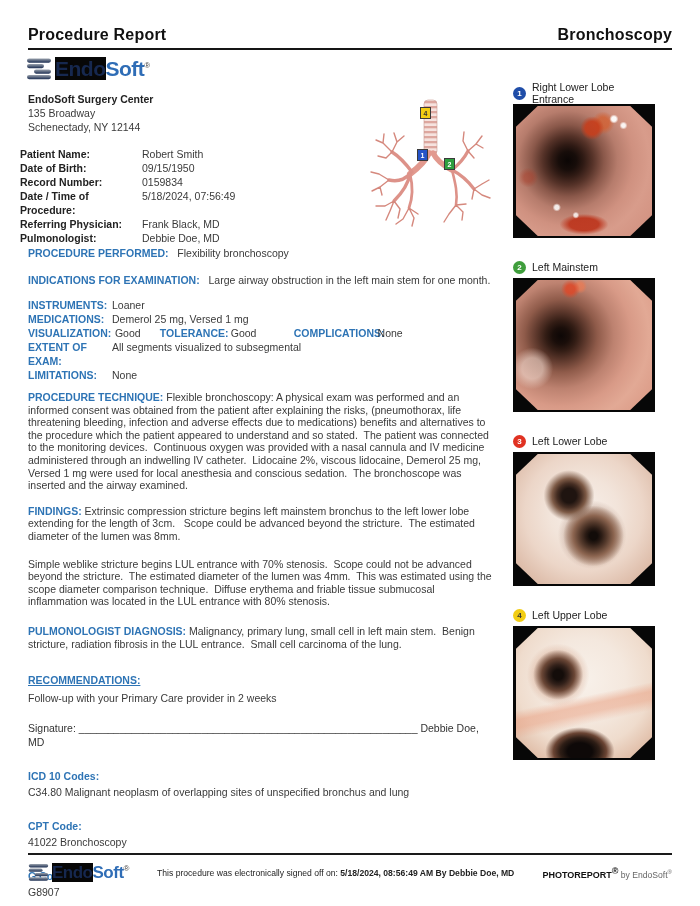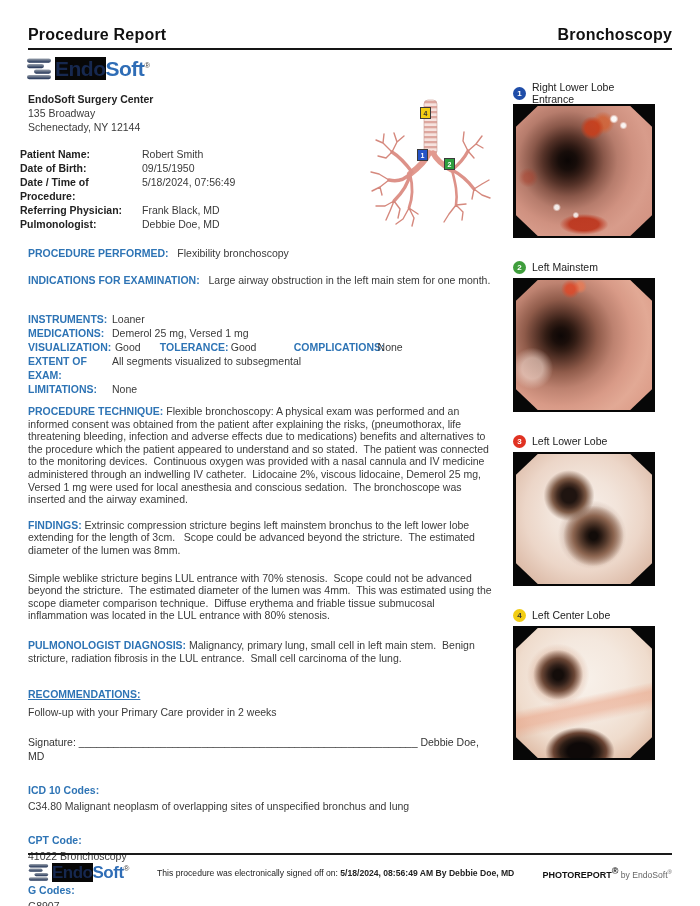--- a/index.html
+++ b/index.html
@@ -30,21 +30,21 @@
           align-items:center;justify-content:center;font-size:7px;font-weight:bold;box-sizing:border-box;}
   .mk-a{left:58px;top:11px;}
   .mk-b{left:55px;top:53px;}
   .mk-c{left:82px;top:62px;}
   
   .main{position:absolute;left:28px;top:240px;width:468px;}
   .blab{color:#2e74b5;font-weight:bold;}
   .line{line-height:14px;}
   .row-pp{margin-top:6px;}
   .row-ind{margin-top:13px;}
-  .info{margin-top:25px;line-height:14px;}
+  .info{margin-top:11px;line-height:14px;}
   .irow{display:flex;}
   .irow .il{width:84px;flex:none;}
   .vrow span{display:inline-block;}
   .w-vl{width:84px;} .w-vv{width:42px;} .w-tl{width:68px;} .w-tv{width:60px;} .w-cl{width:81px;}
   .para{line-height:12.6px;}
   .pre{white-space:pre-wrap;}
   .para-tech{margin-top:9px;}
   .para-find1{margin-top:13px;}
   .para-find2{margin-top:15px;}
   .para-diag{margin-top:17px;}
@@ -137,20 +137,24 @@
   <div class="ptable">
     <div class="prow">
       <span class="pl">Patient Name:</span>
       <span class="pv">Robert Smith</span>
     </div>
     <div class="prow">
       <span class="pl">Date of Birth:</span>
       <span class="pv">09/15/1950</span>
     </div>
     <div class="prow">
+      <span class="pl">Record Number:</span>
+      <span class="pv">0159834</span>
+    </div>
+    <div class="prow">
       <span class="pl">Date / Time of Procedure:</span>
       <span class="pv">5/18/2024, 07:56:49</span>
     </div>
     <div class="prow">
       <span class="pl">Referring Physician:</span>
       <span class="pv">Frank Black, MD</span>
     </div>
     <div class="prow">
       <span class="pl">Pulmonologist:</span>
       <span class="pv">Debbie Doe, MD</span>
@@ -296,21 +300,21 @@
         <span>Left Lower Lobe</span>
       </div>
       <div class="endo">
         <div class="oct oct3"></div>
       </div>
     </div>
 
     <div class="figure">
       <div class="figlab">
         <span class="badge" style="background-color: rgb(242, 205, 19); color: rgb(51, 51, 51);">4</span>
-        <span>Left Center Lobe</span>
+        <span>Left Upper Lobe</span>
       </div>
       <div class="endo">
         <div class="oct oct4"></div>
       </div>
     </div>
   </div>
 
   <div class="footer">
     <div class="logo logo-sm">
       <svg width="21" height="21" viewBox="0 0 26 26">

